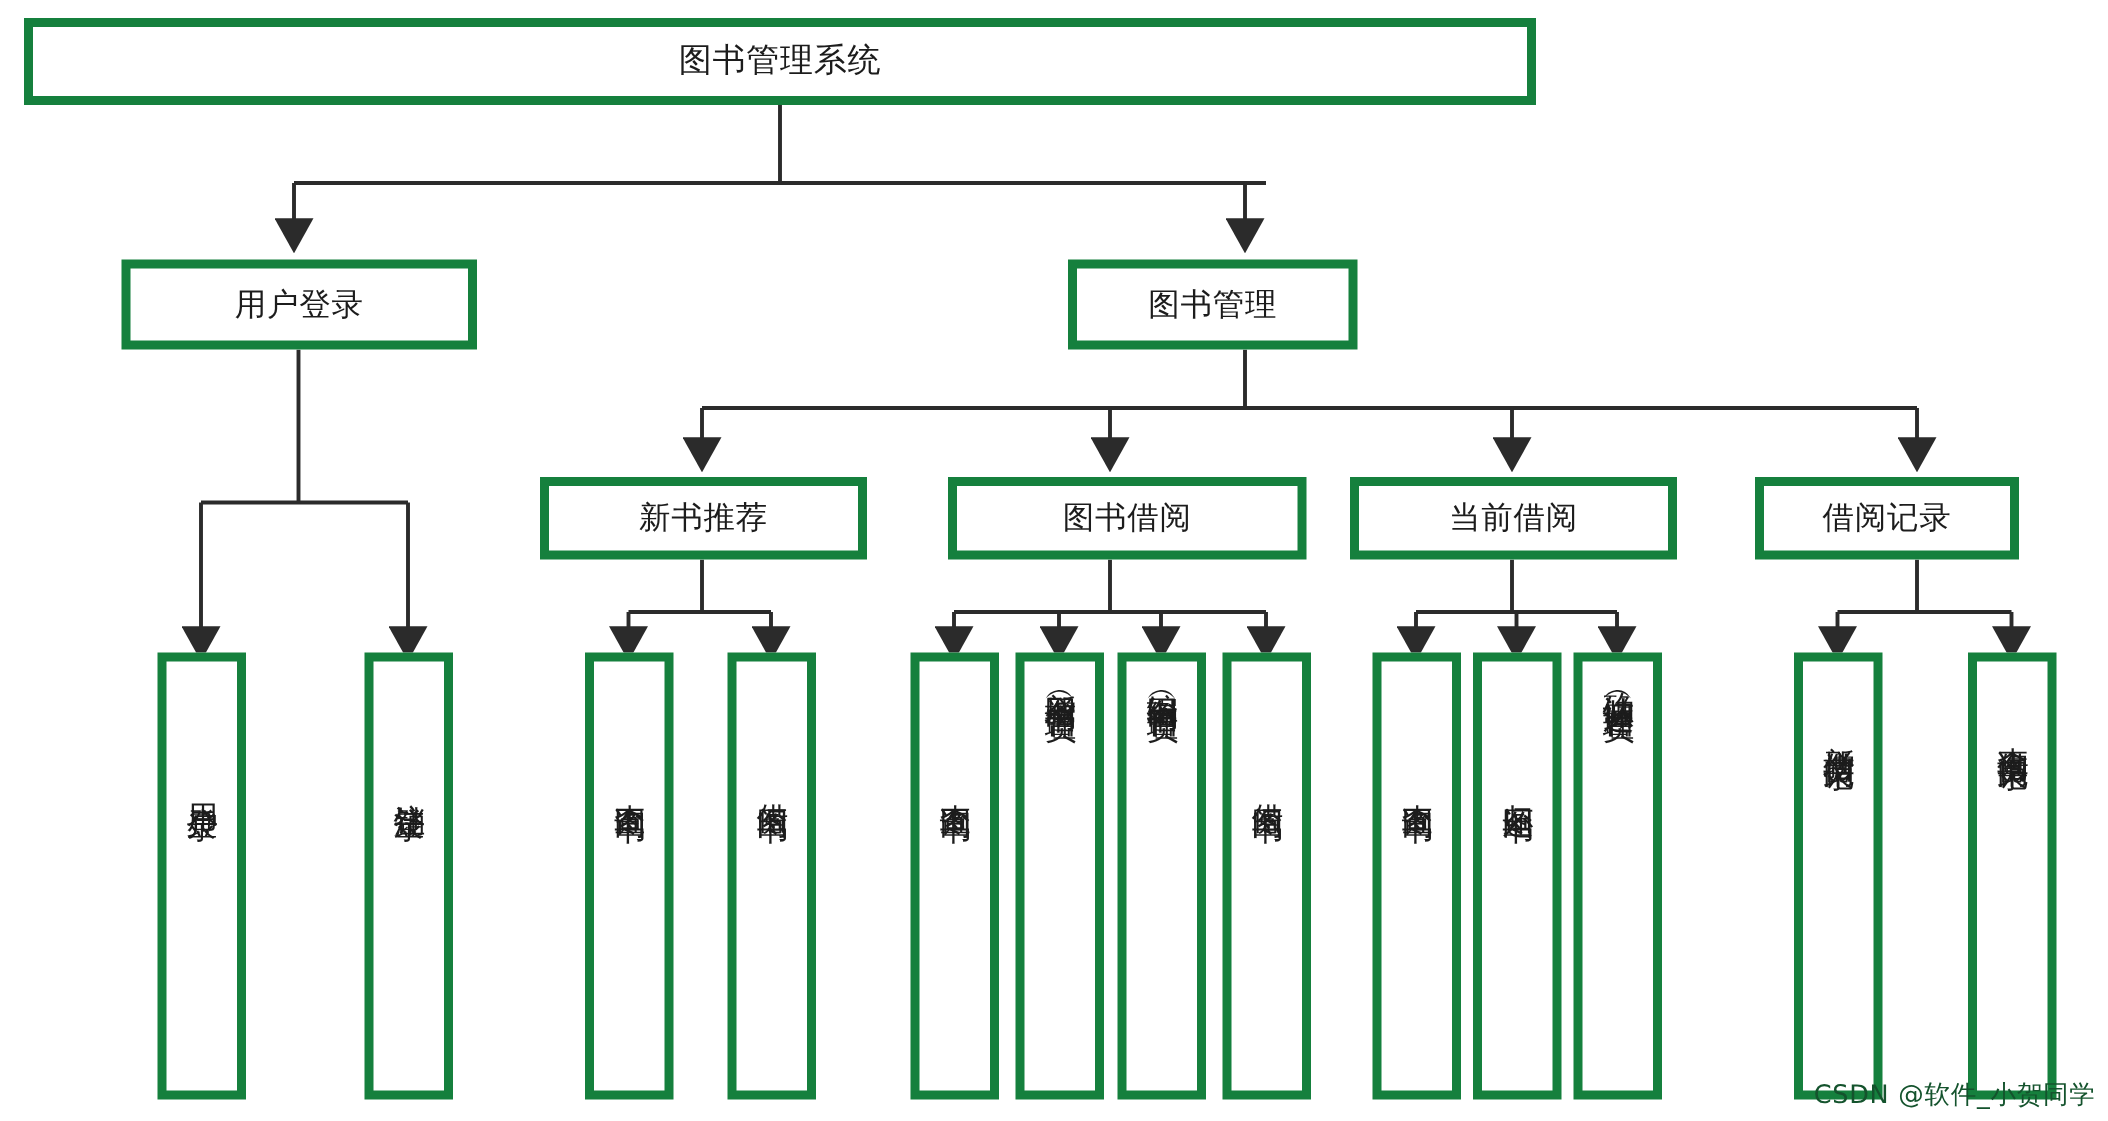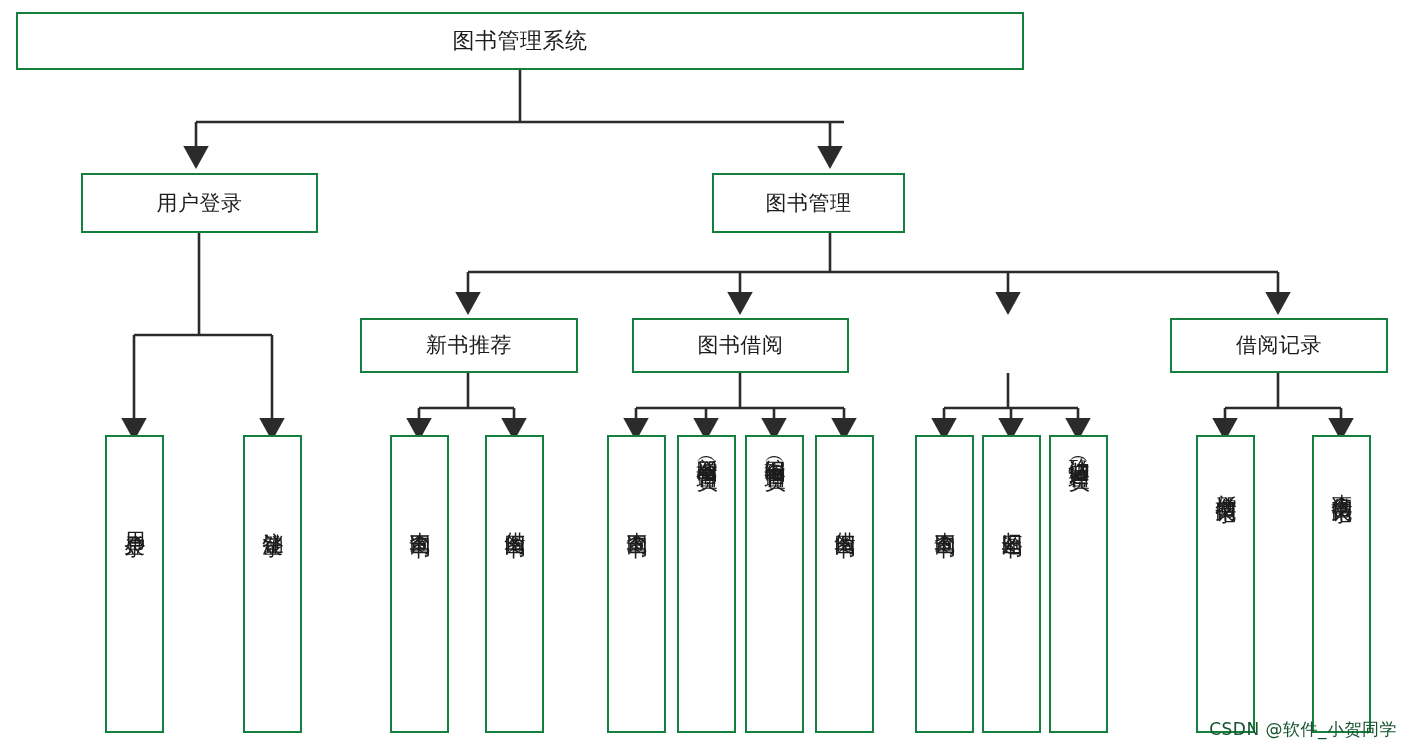--- a/index.html
+++ b/index.html
@@ -22,21 +22,21 @@
     left: 0;
     top: 0;
     width: 1405px;
     height: 747px;
     pointer-events: none;
   }
   .node {
     position: absolute;
     box-sizing: border-box;
     background: #ffffff;
-    border: 2px solid #15803d;
+    border: 6px solid #15803d;
     display: flex;
     align-items: center;
     justify-content: center;
     color: #1c1c1c;
     z-index: 2;
   }
   .node-label {
     display: block;
     text-align: center;
     line-height: 1.18;
@@ -137,26 +137,29 @@
   </div>
 
   <div class="node h" style="left:712px; top:173px; width:193px; height:60px;">
     <span class="node-label">图书管理</span>
   </div>
 
   <div class="node h" style="left:360px; top:318px; width:218px; height:55px;">
     <span class="node-label">新书推荐</span>
   </div>
 
-  <div class="node h" style="left:632px; top:318px; width:217px; height:55px;">
+  <div class="node h" style="left:632px; top:318px; width:239px; height:55px;">
     <span class="node-label">图书借阅</span>
   </div>
 
-
-  <div class="node h" style="left:1170px; top:318px; width:218px; height:55px;">
+  <div class="node h" style="left:900px; top:318px; width:218px; height:55px;">
+    <span class="node-label">当前借阅</span>
+  </div>
+
+  <div class="node h" style="left:1170px; top:318px; width:176px; height:55px;">
     <span class="node-label">借阅记录</span>
   </div>
 
   <div class="node v" style="left:105px; top:435px; width:59px; height:298px; padding-top:78px;">
     <span class="node-label">用户登录</span>
   </div>
 
   <div class="node v" style="left:243px; top:435px; width:59px; height:298px; padding-top:78px;">
     <span class="node-label">注销登录</span>
   </div>

